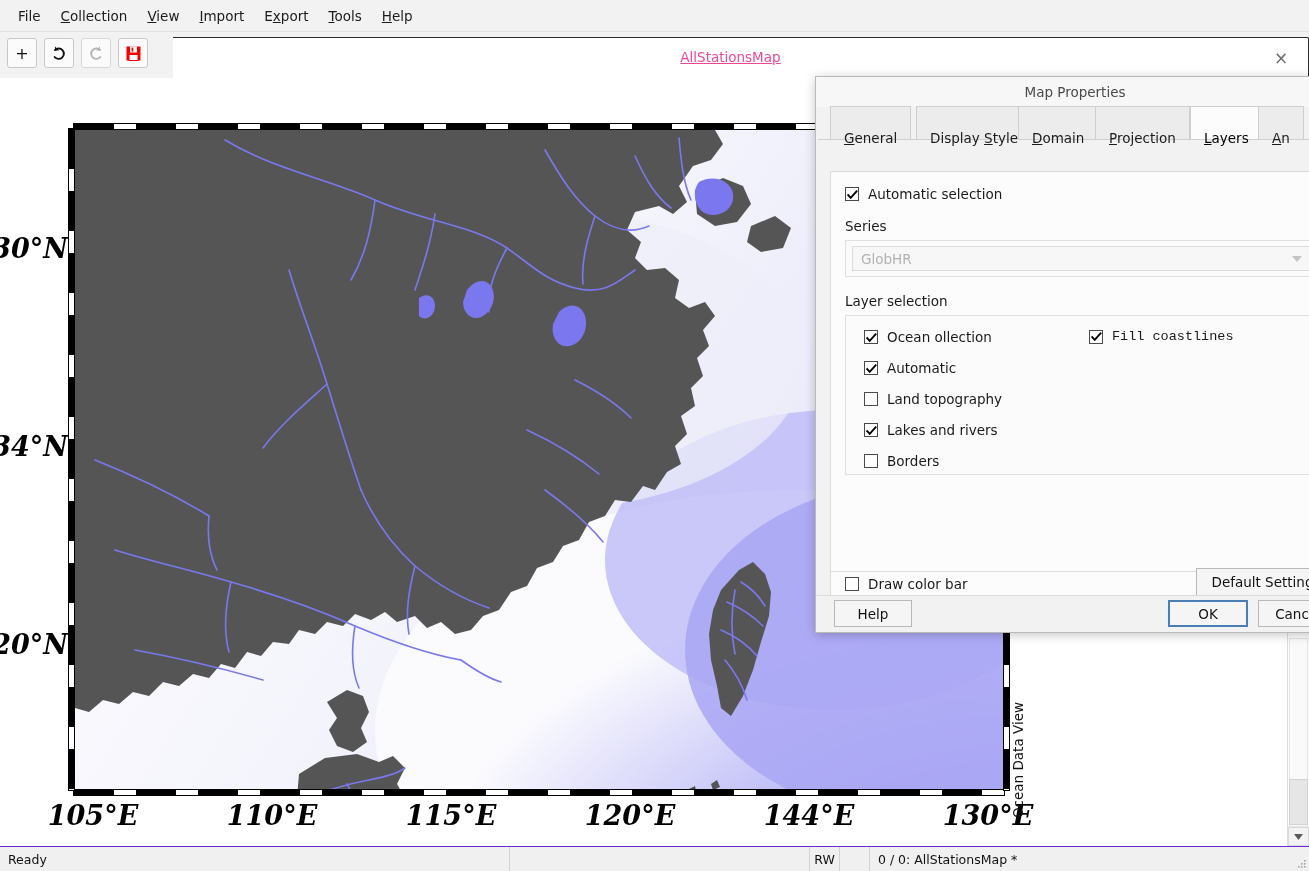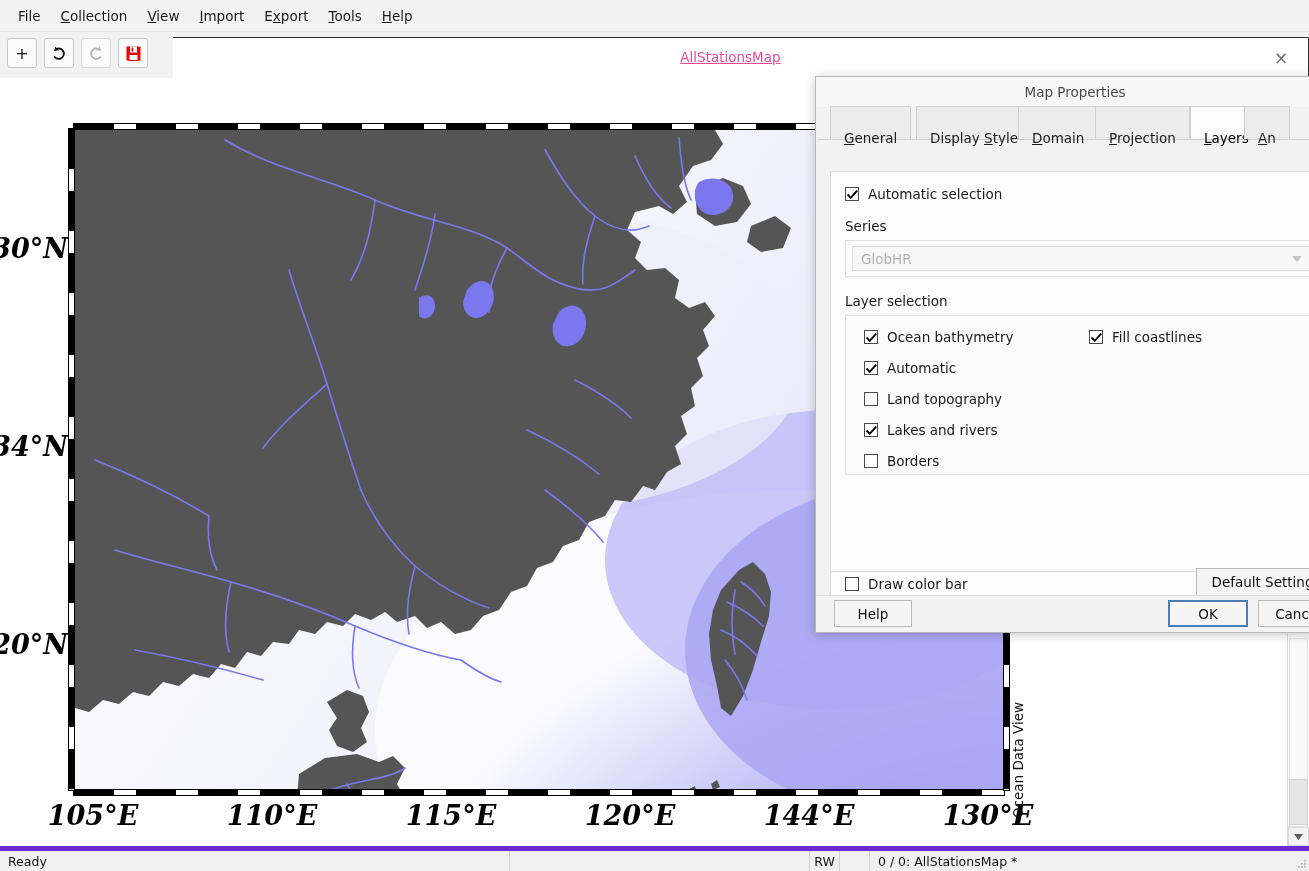--- a/index.html
+++ b/index.html
@@ -136,21 +136,21 @@
   }
   .vscroll-down{
     position:absolute;left:0;right:0;bottom:0;height:19px;
     display:flex;align-items:center;justify-content:center;
     background:#f3f3f3;border:1px solid #dadada;box-sizing:border-box;
   }
 
   
   .statusbar{
     position:absolute;left:0;bottom:0;width:1309px;height:25px;
-    background:#f0f0f0;border-top:5px solid #6d28d9;
+    background:#f0f0f0;border-top:1px solid #6d28d9;
     display:flex;align-items:stretch;box-sizing:border-box;
     font-size:12.5px;color:#111;
   }
   .sb-cell{
     display:flex;align-items:center;padding:0 8px;
     border-right:1px solid #d2d2d2;box-sizing:border-box;
   }
   .sb-ready{width:510px;}
   .sb-mid{width:300px;}
   .sb-rw{width:30px;justify-content:center;}
@@ -211,21 +211,21 @@
   .combo .caret{
     position:absolute;right:8px;top:50%;transform:translateY(-50%);
     color:#c4c4c4;font-size:9px;
   }
   .layerbox{
     border:1px solid #e0e0e0;background:#fbfbfb;
     margin-top:4px;padding:13px 0 12px 18px;box-sizing:border-box;
     position:relative;height:160px;
   }
   .layerbox .chk{margin-bottom:15px;}
-  .layerbox .col2{position:absolute;left:243px;top:13px;}
+  .layerbox .col2{position:absolute;left:243px;top:13px;font-family:Liberation Mono, monospace;}
 
   .dlg-colorbar{
     position:absolute;left:14px;right:0;bottom:36px;height:24px;
     display:flex;align-items:center;padding-left:14px;box-sizing:border-box;
     background:#fcfcfc;border-left:1px solid #dcdcdc;
   }
   .btn{
     border:1px solid #b8b8b8;background:#f5f5f5;
     font-size:13.5px;color:#111;padding:0 14px;height:27px;
     display:flex;align-items:center;justify-content:center;
@@ -480,21 +480,21 @@
 
   <div class="dialog">
     <div class="dlg-title">Map Properties</div>
 
     <div class="tabbar">
       <div class="dtab" style="left:12px"><span class="mn">G</span><span>eneral</span></div>
       <div class="dtab" style="left:98px"><span>Display </span><span class="mn">S</span><span>tyle</span></div>
       <div class="dtab" style="left:200px"><span class="mn">D</span><span>omain</span></div>
       <div class="dtab" style="left:277px"><span class="mn">P</span><span>rojection</span></div>
       <div class="dtab active" style="left:372px"><span class="mn">L</span><span>ayers</span></div>
-      <div class="dtab" style="left:426px"><span class="mn">A</span><span>n</span></div>
+      <div class="dtab" style="left:440px"><span class="mn">A</span><span>n</span></div>
 
     </div>
 
     <div class="dlg-body">
 
       <div class="chk">
         <span class="box">
           <svg width="11" height="9" viewBox="0 0 11 9">
               <path d="M0.6 4.4 L3.7 7.8 L10.2 0.7" stroke="#000" stroke-width="1.9" fill="none"></path>
             </svg>
@@ -516,21 +516,21 @@
 
       <div class="grp-lbl">Layer selection</div>
       <div class="layerbox">
 
         <div class="chk">
           <span class="box">
             <svg width="11" height="9" viewBox="0 0 11 9">
                 <path d="M0.6 4.4 L3.7 7.8 L10.2 0.7" stroke="#000" stroke-width="1.9" fill="none"></path>
               </svg>
           </span>
-          <span class="chk-lbl">Ocean bathymetry</span>
+          <span class="chk-lbl">Ocean ollection</span>
         </div>
 
         <div class="chk">
           <span class="box">
             <svg width="11" height="9" viewBox="0 0 11 9">
                 <path d="M0.6 4.4 L3.7 7.8 L10.2 0.7" stroke="#000" stroke-width="1.9" fill="none"></path>
               </svg>
           </span>
           <span class="chk-lbl">Automatic</span>
         </div>

